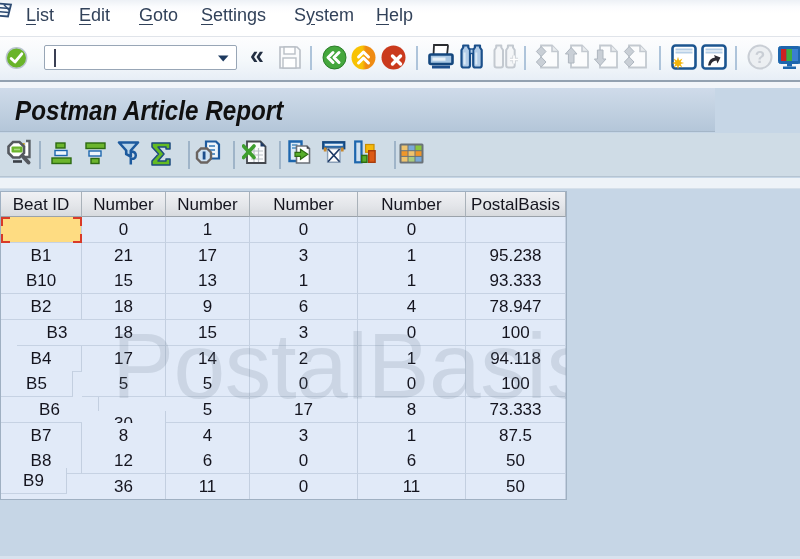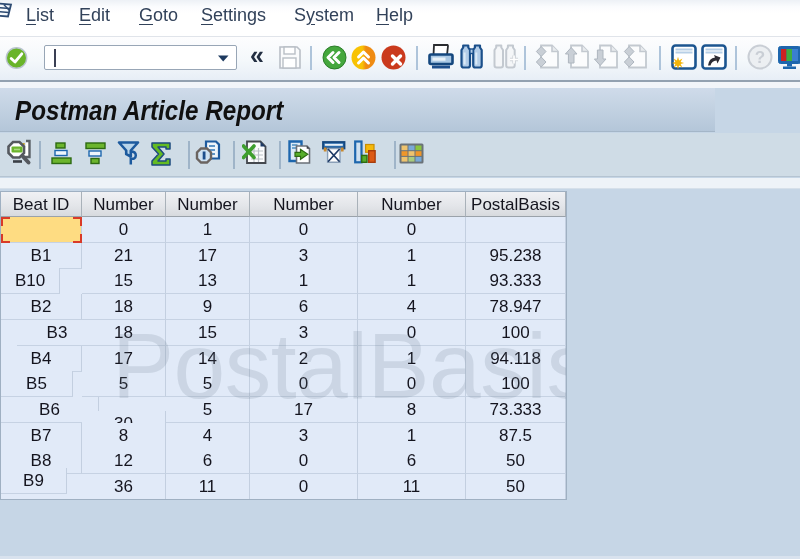--- a/index.html
+++ b/index.html
@@ -305,21 +305,21 @@
       <div class="cell" style="left:165px;width:84px;top:25.0px">1</div>
       <div class="cell" style="left:249px;width:108px;top:25.0px">0</div>
       <div class="cell" style="left:357px;width:108px;top:25.0px">0</div>
       <div class="cell" style="left:465px;width:100px;top:25.0px"></div>
       <div class="cell" style="left:0px;width:81px;top:50.7px">B1</div>
       <div class="cell" style="left:81px;width:84px;top:50.7px">21</div>
       <div class="cell" style="left:165px;width:84px;top:50.7px">17</div>
       <div class="cell" style="left:249px;width:108px;top:50.7px">3</div>
       <div class="cell" style="left:357px;width:108px;top:50.7px">1</div>
       <div class="cell" style="left:465px;width:100px;top:50.7px">95.238</div>
-      <div class="cell" style="left:0px;width:59px;top:76.4px">B10</div>
+      <div class="cell" style="left:0px;width:81px;top:76.4px">B10</div>
       <div class="cell" style="left:81px;width:84px;top:76.4px">15</div>
       <div class="cell" style="left:165px;width:84px;top:76.4px">13</div>
       <div class="cell" style="left:249px;width:108px;top:76.4px">1</div>
       <div class="cell" style="left:357px;width:108px;top:76.4px">1</div>
       <div class="cell" style="left:465px;width:100px;top:76.4px">93.333</div>
       <div class="cell" style="left:0px;width:81px;top:102.1px">B2</div>
       <div class="cell" style="left:81px;width:84px;top:102.1px">18</div>
       <div class="cell" style="left:165px;width:84px;top:102.1px">9</div>
       <div class="cell" style="left:249px;width:108px;top:102.1px">6</div>
       <div class="cell" style="left:357px;width:108px;top:102.1px">4</div>

